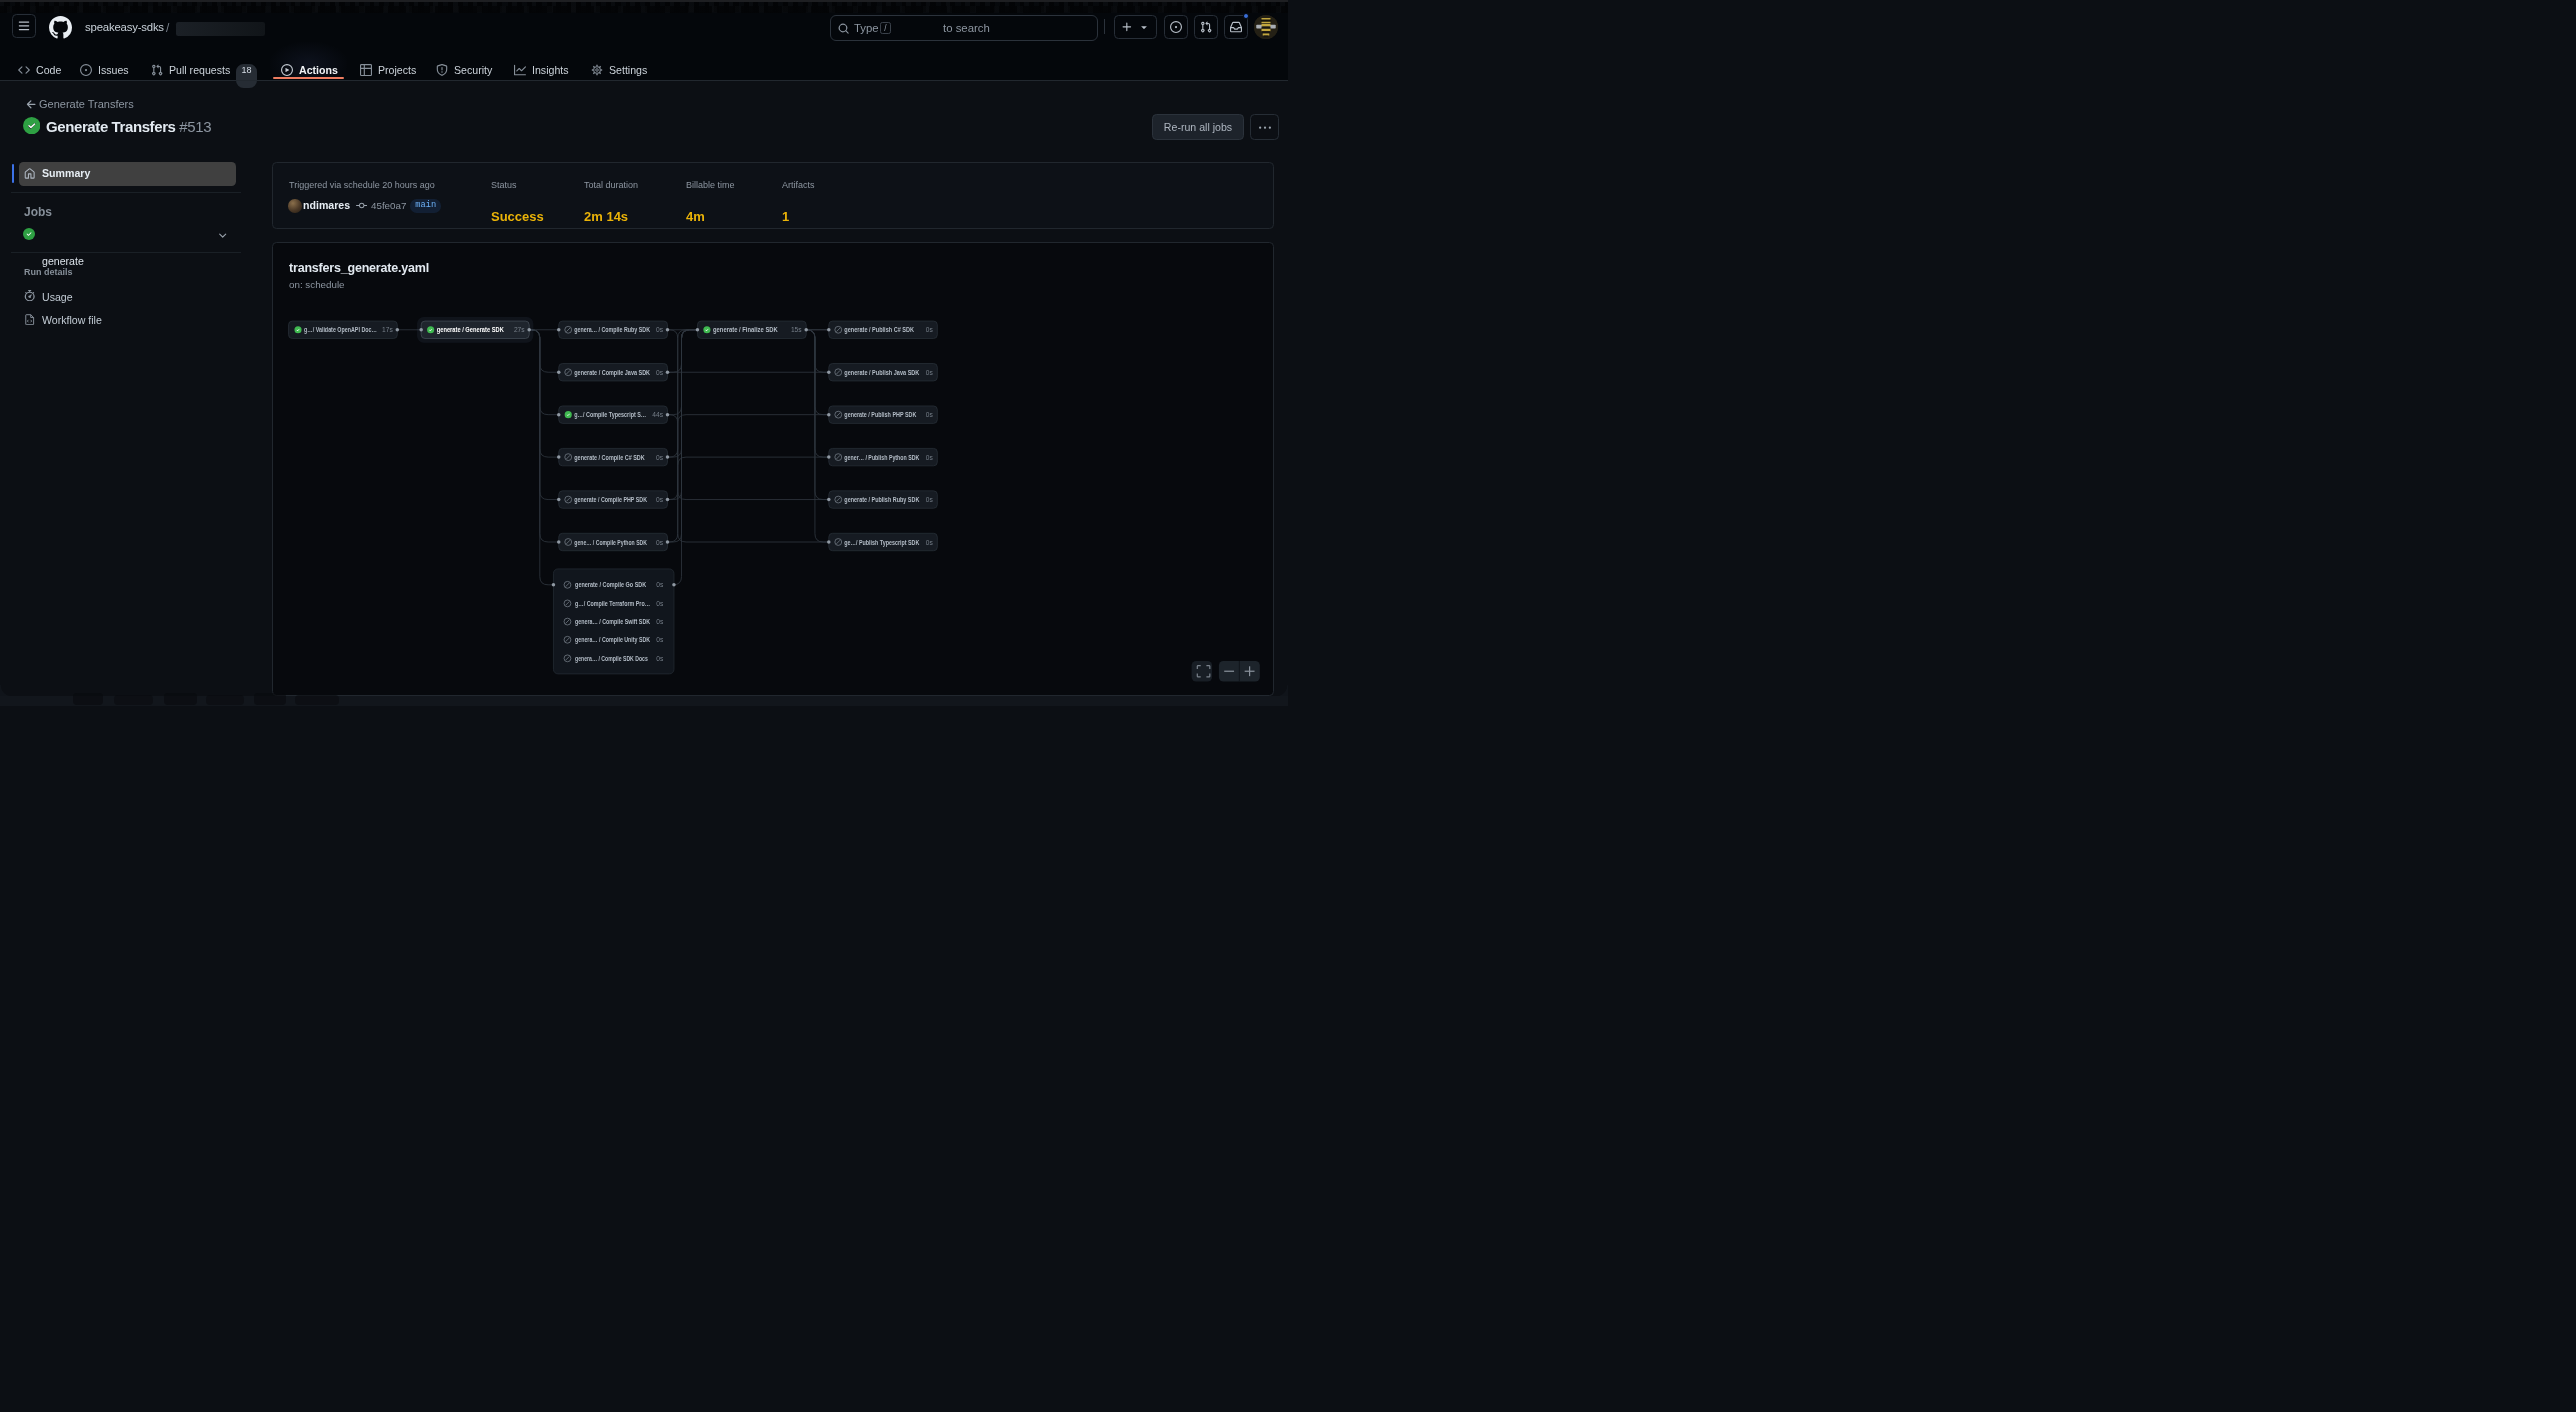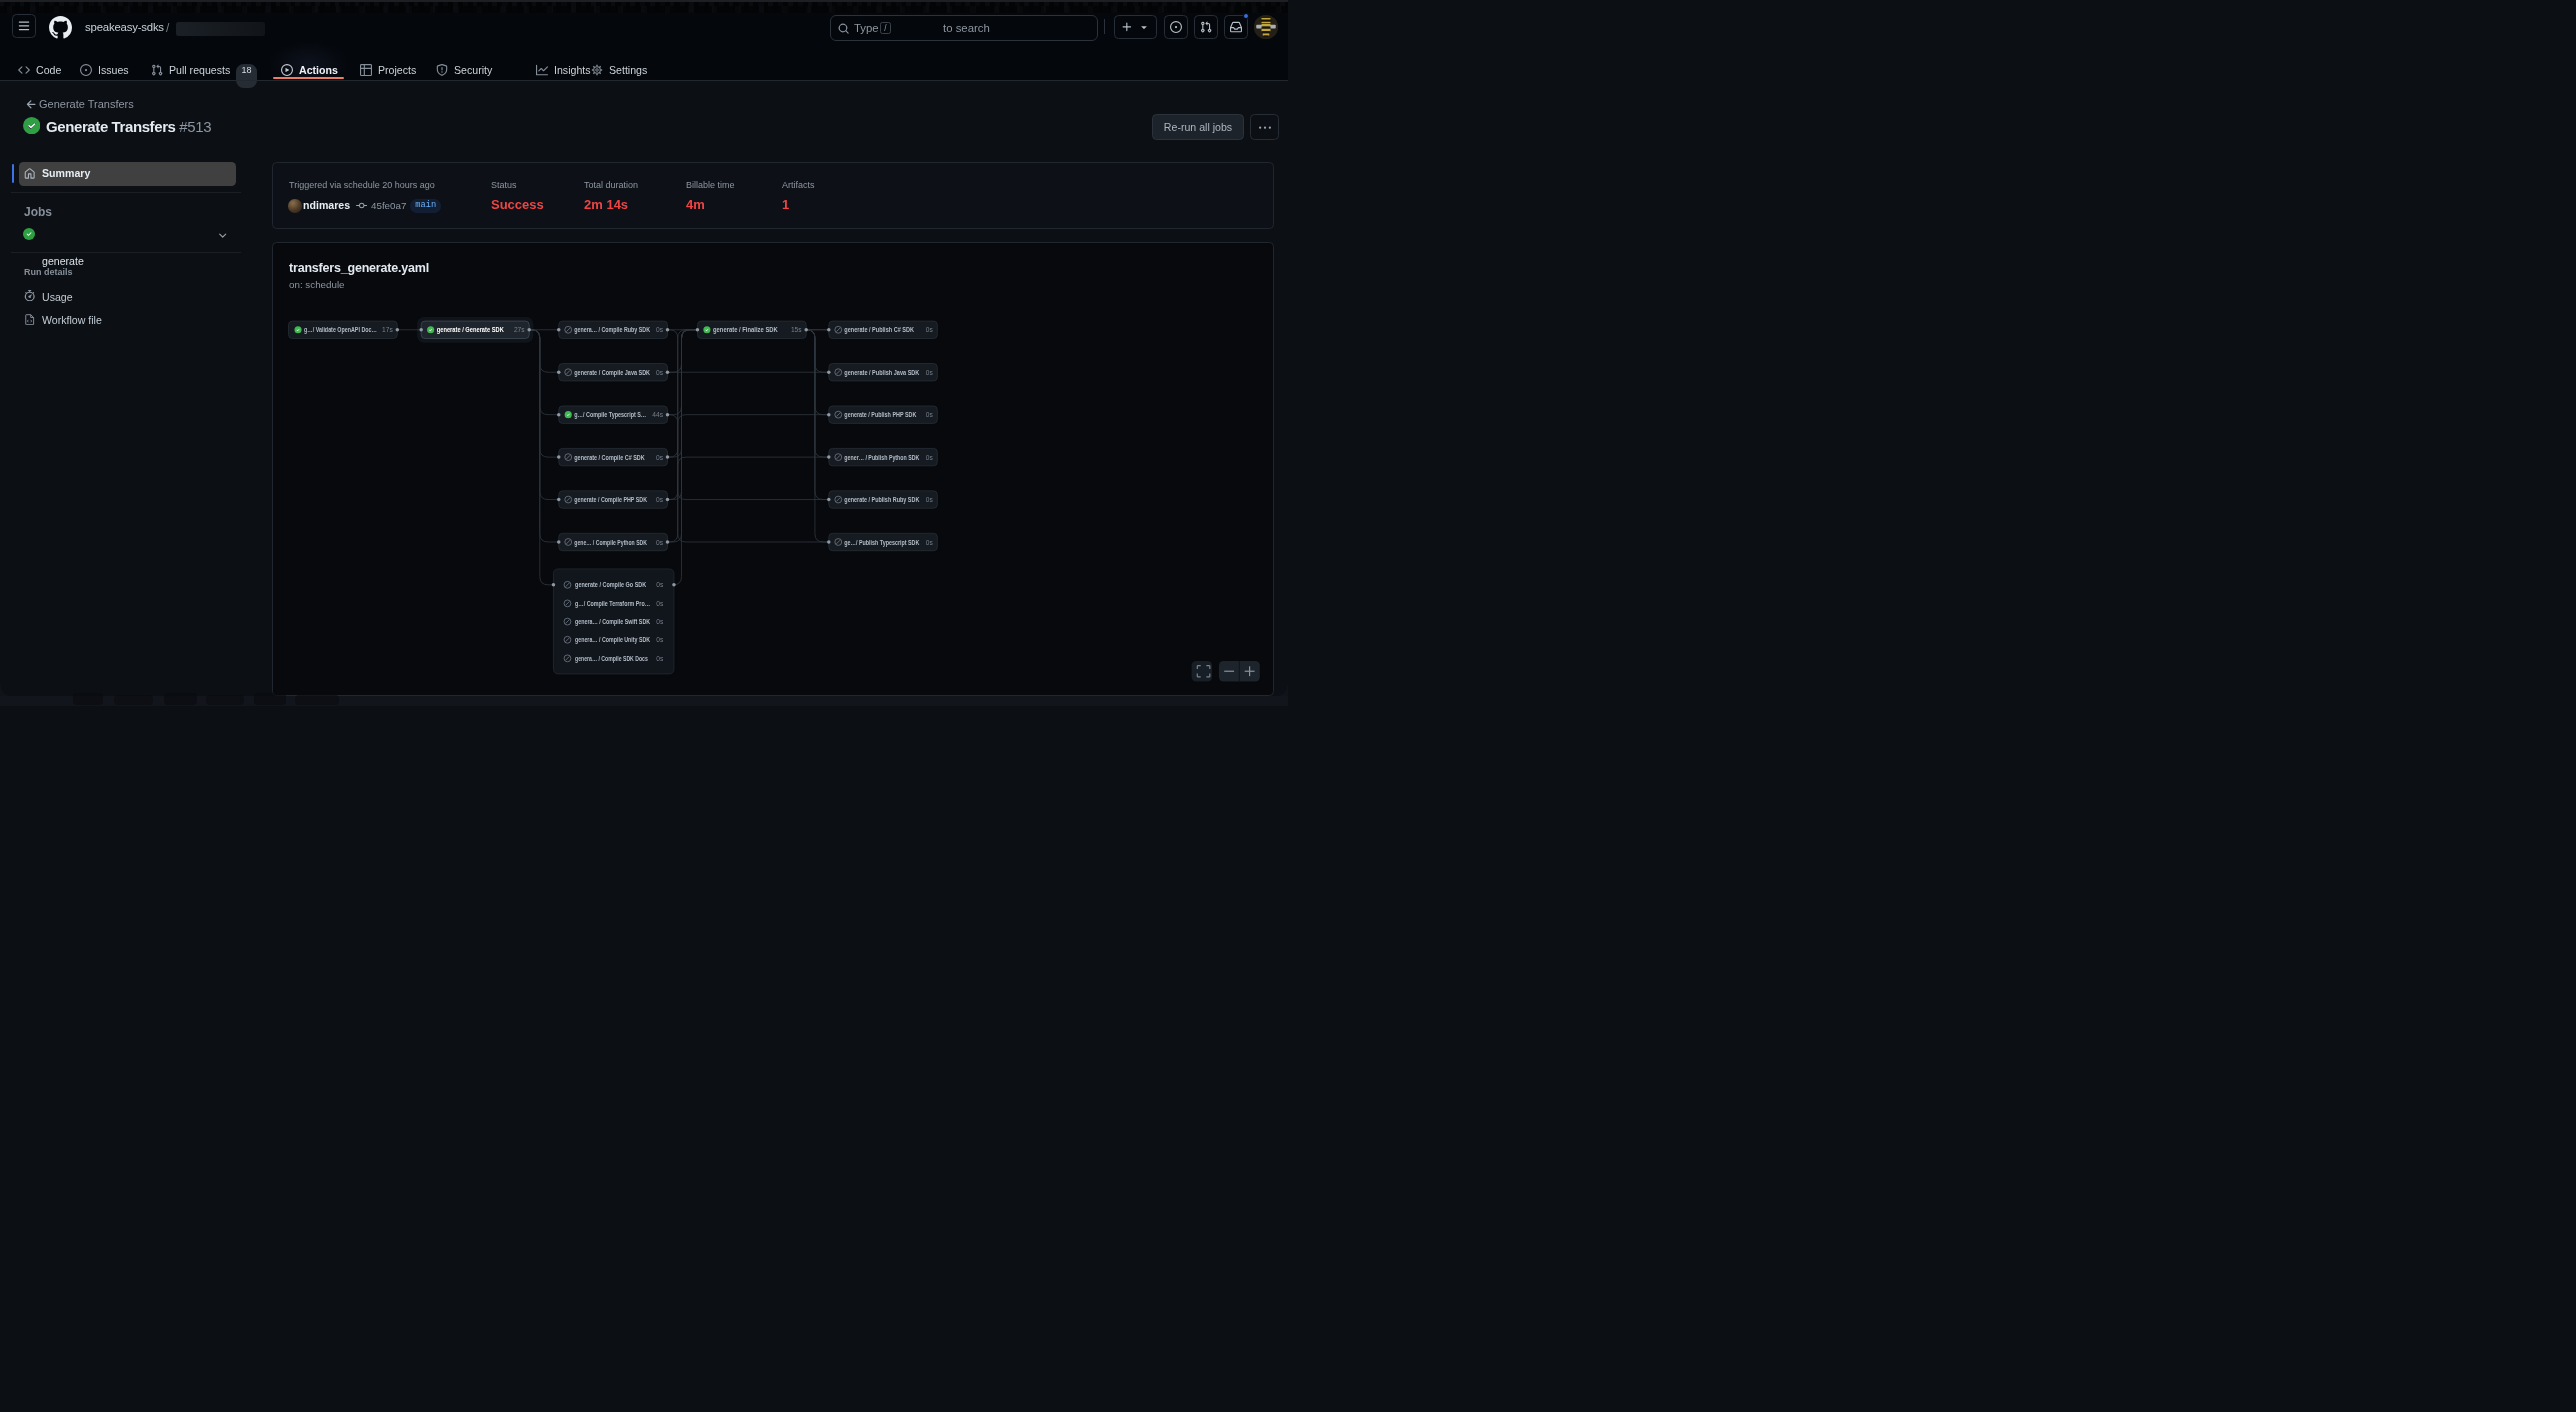--- a/index.html
+++ b/index.html
@@ -9,21 +9,21 @@
   
   #header { position:absolute; left:0; top:0; width:1288px; height:81px; background:#04070b; }
   #header .hdr-border { position:absolute; left:0; bottom:0; width:100%; height:0.8px; background:#22282f; }
   .iconbtn { position:absolute; border:0.8px solid #272e37; border-radius:4.5px; display:flex; align-items:center; justify-content:center; }
   .navitem { position:absolute; top:64px; height:24px; display:flex; color:#ccd3da; font-size:10.6px; }
   .navitem svg { margin-right:6px; }
   .counter { display:inline-block; margin-left:6px; background:#262c34; color:#d6dde6; border-radius:7.6px; font-size:9px; line-height:13.6px; padding:0 5.3px; }
   
   .card { position:absolute; border:0.8px solid #21272e; border-radius:4.5px; }
   .lbl { position:absolute; color:#8d96a1; font-size:9px; }
-  .val { position:absolute; color:#ef4444; font-size:13px; font-weight:bold; }
+  .val { position:absolute; color:#eab308; font-size:13px; font-weight:bold;margin-top:12px; }
 </style>
 </head>
 <body>
 <div id="page">
   <div id="header">
     <div class="abs" style="left:0;top:0;width:1288px;height:1.9px;background:#1e1f22;"></div>
     <div class="abs" style="left:0;top:1.9px;width:1288px;height:10.6px;background:repeating-linear-gradient(90deg, rgba(11,13,16,0.7) 0 4.5px, rgba(3,4,6,0.9) 4.5px 9.8px, rgba(8,10,13,0.6) 9.8px 15px, rgba(3,4,6,0.95) 15px 19.7px);"></div>
     <div class="abs" style="left:0;top:6px;width:1288px;height:6.8px;background:repeating-linear-gradient(90deg, rgba(3,4,6,0.85) 0 6.8px, rgba(10,12,15,0.5) 6.8px 12px, rgba(3,4,6,0.85) 12px 23.5px);"></div>
 
     <div class="iconbtn" style="left:12px;top:13.6px;width:24px;height:24px;">
@@ -127,21 +127,21 @@
           <path d="M0 1.75C0 .784.784 0 1.75 0h12.5C15.216 0 16 .784 16 1.75v12.5A1.75 1.75 0 0 1 14.25 16H1.75A1.75 1.75 0 0 1 0 14.25ZM6.5 6.5v8h7.75a.25.25 0 0 0 .25-.25V6.5Zm8-1.5V1.75a.25.25 0 0 0-.25-.25H6.5V5Zm-9.5 0V1.5H1.75a.25.25 0 0 0-.25.25V5Zm-3.5 1.5v7.75c0 .138.112.25.25.25H5v-8Z"></path>
         </svg>
       <span>Projects</span>
     </div>
     <div class="navitem" style="left:436px;">
       <svg width="12" height="12" viewBox="0 0 16 16" fill="#868f99">
           <path d="M7.467.133a1.748 1.748 0 0 1 1.066 0l5.25 1.68A1.75 1.75 0 0 1 15 3.48V7c0 1.566-.32 3.182-1.303 4.682-.983 1.498-2.585 2.813-5.032 3.855a1.697 1.697 0 0 1-1.33 0c-2.447-1.042-4.049-2.357-5.032-3.855C1.32 10.182 1 8.566 1 7V3.48a1.75 1.75 0 0 1 1.217-1.667Zm.61 1.429a.25.25 0 0 0-.153 0l-5.25 1.68a.25.25 0 0 0-.174.238V7c0 1.358.275 2.666 1.057 3.86.784 1.194 2.121 2.34 4.366 3.297a.196.196 0 0 0 .154 0c2.245-.956 3.582-2.104 4.366-3.298C13.225 9.666 13.5 8.358 13.5 7V3.48a.251.251 0 0 0-.174-.237l-5.25-1.68ZM8.75 4.75v3a.75.75 0 0 1-1.5 0v-3a.75.75 0 0 1 1.5 0ZM9 10.5a1 1 0 1 1-2 0 1 1 0 0 1 2 0Z"></path>
         </svg>
       <span>Security</span>
     </div>
-    <div class="navitem" style="left:514px;margin-left:22px;">
+    <div class="navitem" style="left:514px;">
       <svg width="12" height="12" viewBox="0 0 16 16" fill="#868f99">
           <path d="M1.5 1.75V13.5h13.75a.75.75 0 0 1 0 1.5H.75a.75.75 0 0 1-.75-.75V1.75a.75.75 0 0 1 1.5 0Zm14.28 2.53-5.25 5.25a.75.75 0 0 1-1.06 0L7 7.06 4.28 9.78a.751.751 0 0 1-1.042-.018.751.751 0 0 1-.018-1.042l3.25-3.25a.75.75 0 0 1 1.06 0L10 7.94l4.72-4.72a.751.751 0 0 1 1.042.018.751.751 0 0 1 .018 1.042Z"></path>
         </svg>
       <span>Insights</span>
     </div>
     <div class="navitem" style="left:591px;">
       <svg width="12" height="12" viewBox="0 0 16 16" fill="none" stroke="#868f99">
           <circle cx="8" cy="8" r="4.4" stroke-width="1.4"></circle>
           <circle cx="8" cy="8" r="1.7" stroke-width="1.3"></circle>
           <path stroke-width="1.9" d="M8 1.1v2M8 12.9v2M1.1 8h2M12.9 8h2M3.15 3.15l1.5 1.5M11.35 11.35l1.5 1.5M12.85 3.15l-1.5 1.5M4.65 11.35l-1.5 1.5"></path>

